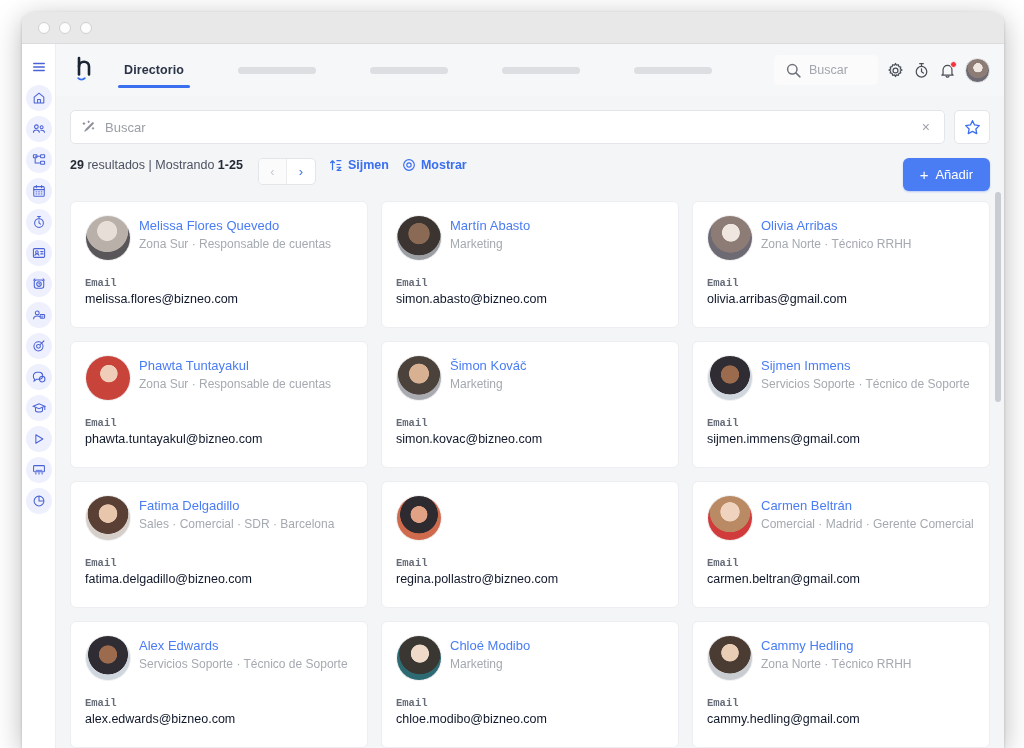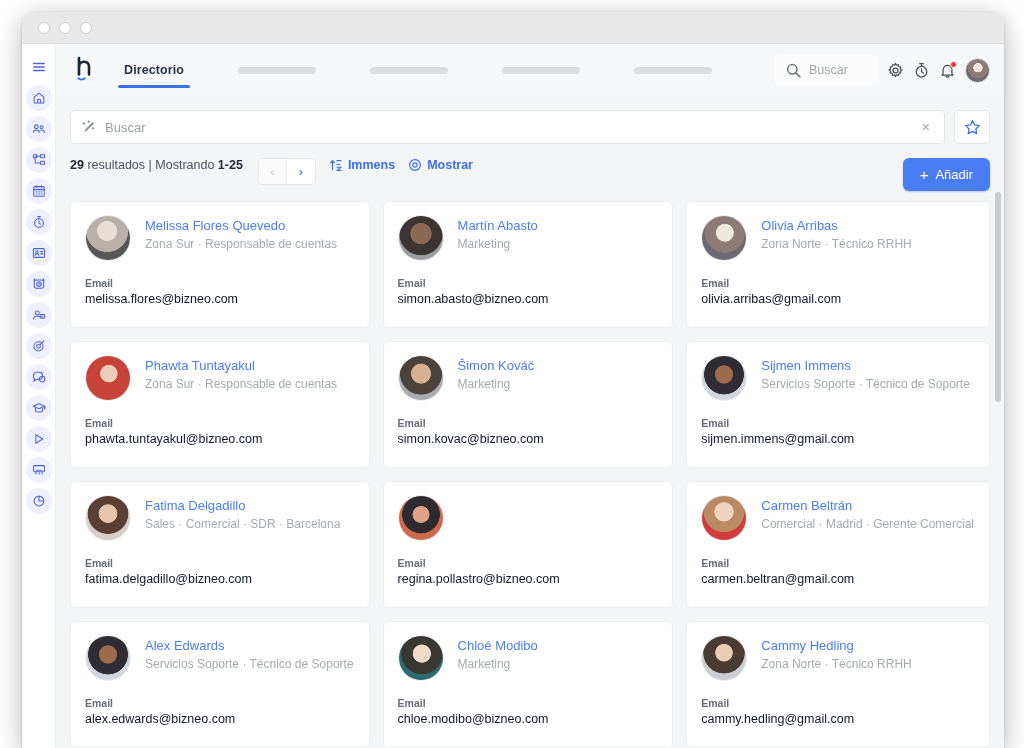--- a/index.html
+++ b/index.html
@@ -188,38 +188,39 @@
     gap: 13px;
     padding-bottom: 20px;
   }
   .card {
     background: #ffffff;
     border: 1px solid #eceef1;
     border-radius: 6px;
     padding: 13px 15px 15px 14px;
     height: 127px;
   }
-  .card-top { display: flex; gap: 14px; align-items: flex-start; }
+  .card-top { display: flex; gap: 8px; align-items: flex-start; }
   .avatar {
     width: 46px; height: 46px; border-radius: 50%;
     flex: 0 0 46px; overflow: hidden;
     position: relative;
     border: 1px solid #f0f0f1;
   }
   .card-name {
     font-size: 13px; color: #4a7cf3; margin-top: 3px;
     white-space: nowrap; overflow: hidden; text-overflow: ellipsis;
   }
   .card-meta {
     font-size: 12px; color: #a5a9b0; margin-top: 4px;
     white-space: nowrap; overflow: hidden; text-overflow: ellipsis;
   }
   .card-field-label {
     font-size: 10.5px; color: #666c78; font-weight: bold;
     margin-top: 16px;
+    font-family: Liberation Mono, monospace;
   }
   .card-field-value {
     font-size: 12.5px; color: #0f172a; margin-top: 3px;
     white-space: nowrap; overflow: hidden; text-overflow: ellipsis;
   }
   .card-head-text { min-width: 0; flex: 1; }
 
   
   .ph-a { background: radial-gradient(circle at 48% 34%, #e6ded7 0 26%, #b9b0a9 28% 56%, #59565a 58% 100%); }
   .ph-b { background: radial-gradient(circle at 50% 40%, #8a6a54 0 30%, #3b3430 32% 62%, #9b9ea3 64% 100%); }
@@ -485,21 +486,21 @@
           </div>
 
           <div class="tool-link">
             <span>
               <svg viewBox="0 0 16 16" fill="none" stroke="#3a6ff0" stroke-width="1.4" stroke-linecap="round" stroke-linejoin="round">
                 <path d="M4 13.2V3.2M1.8 5.4L4 3.2l2.2 2.2"></path>
                 <path d="M9 3h4.6M9 7.4h3.4" stroke-width="1.3"></path>
                 <path d="M9.2 10.6h4.4l-4.4 3.6h4.4" stroke-width="1.3"></path>
                 </svg>
             </span>
-            <span>Immens</span>
+            <span>Sijmen</span>
           </div>
 
           <div class="tool-link">
             <span>
               <svg viewBox="0 0 16 16" fill="none" stroke="#3a6ff0" stroke-width="1.3">
                 <circle cx="8" cy="8" r="6.1"></circle>
                   <circle cx="8" cy="8" r="2.5"></circle>
                 </svg>
             </span>
             <span>Mostrar</span>

